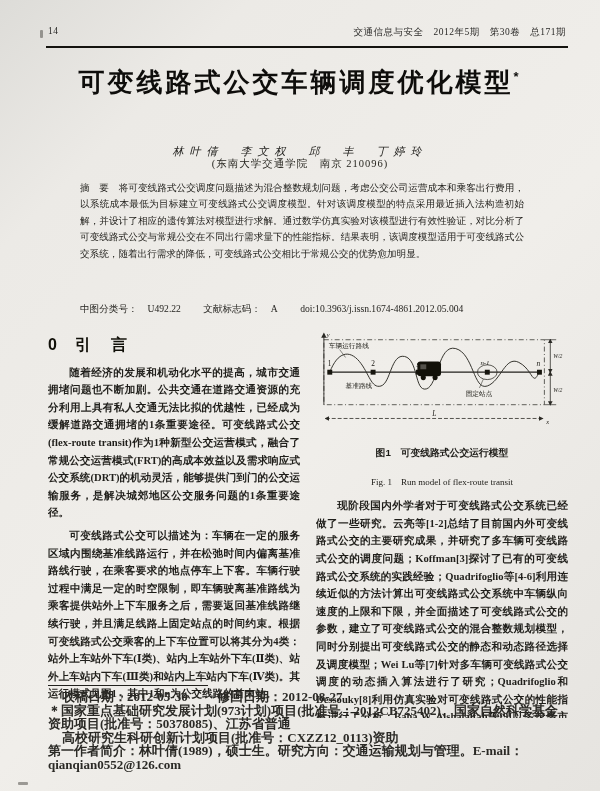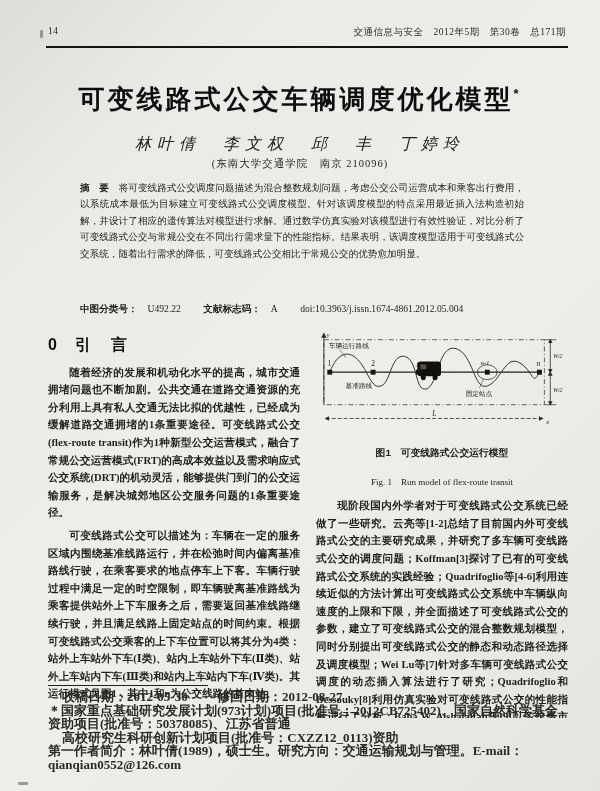--- a/index.html
+++ b/index.html
@@ -18,42 +18,42 @@
     position:absolute;top:26px;left:48px;right:34px;
     display:flex;justify-content:space-between;align-items:flex-start;
     font-size:9.5px;color:#2a2927;letter-spacing:.5px;
   }
   .head-rule{
     position:absolute;top:46px;left:46px;right:32px;
     border-bottom:2.2px solid #14130f;
   }
   
   .title{
-    position:absolute;top:82px;left:0;width:100%;
+    position:absolute;top:65px;left:0;width:100%;
     text-align:center;font-size:26px;font-weight:bold;
     letter-spacing:3px;color:#0e0d0b;margin:0;
     font-family:"Liberation Sans","DejaVu Sans",sans-serif;
   }
   .title sup{font-size:13px;font-weight:bold;}
   .authors{
-    position:absolute;top:134px;left:0;width:100%;
-    text-align:center;font-size:16px;letter-spacing:6px;
+    position:absolute;top:144px;left:0;width:100%;
+    text-align:center;font-size:11px;letter-spacing:6px;
     font-style:italic;color:#23221f;
   }
   .affiliation{
     position:absolute;top:157px;left:0;width:100%;
     text-align:center;font-size:10.5px;color:#26251f;letter-spacing:1px;
   }
   
   .abstract{
     position:absolute;top:180px;left:80px;width:444px;
     font-size:9.6px;line-height:16.4px;text-align:justify;color:#24231f;
   }
   .abstract .lbl,.keywords .lbl,.meta .lbl{
-    font-weight:bold;font-family:"Liberation Sans","DejaVu Sans",sans-serif;
+    font-weight:normal;font-family:"Liberation Sans","DejaVu Sans",sans-serif;
   }
   .keywords{
     position:absolute;top:283px;left:80px;width:444px;
     font-size:9.6px;line-height:15px;color:#24231f;
   }
   .meta{
     position:absolute;top:301px;left:80px;width:460px;
     font-size:9.6px;line-height:15px;color:#24231f;white-space:nowrap;
   }
   .meta span{margin-right:10px;}

